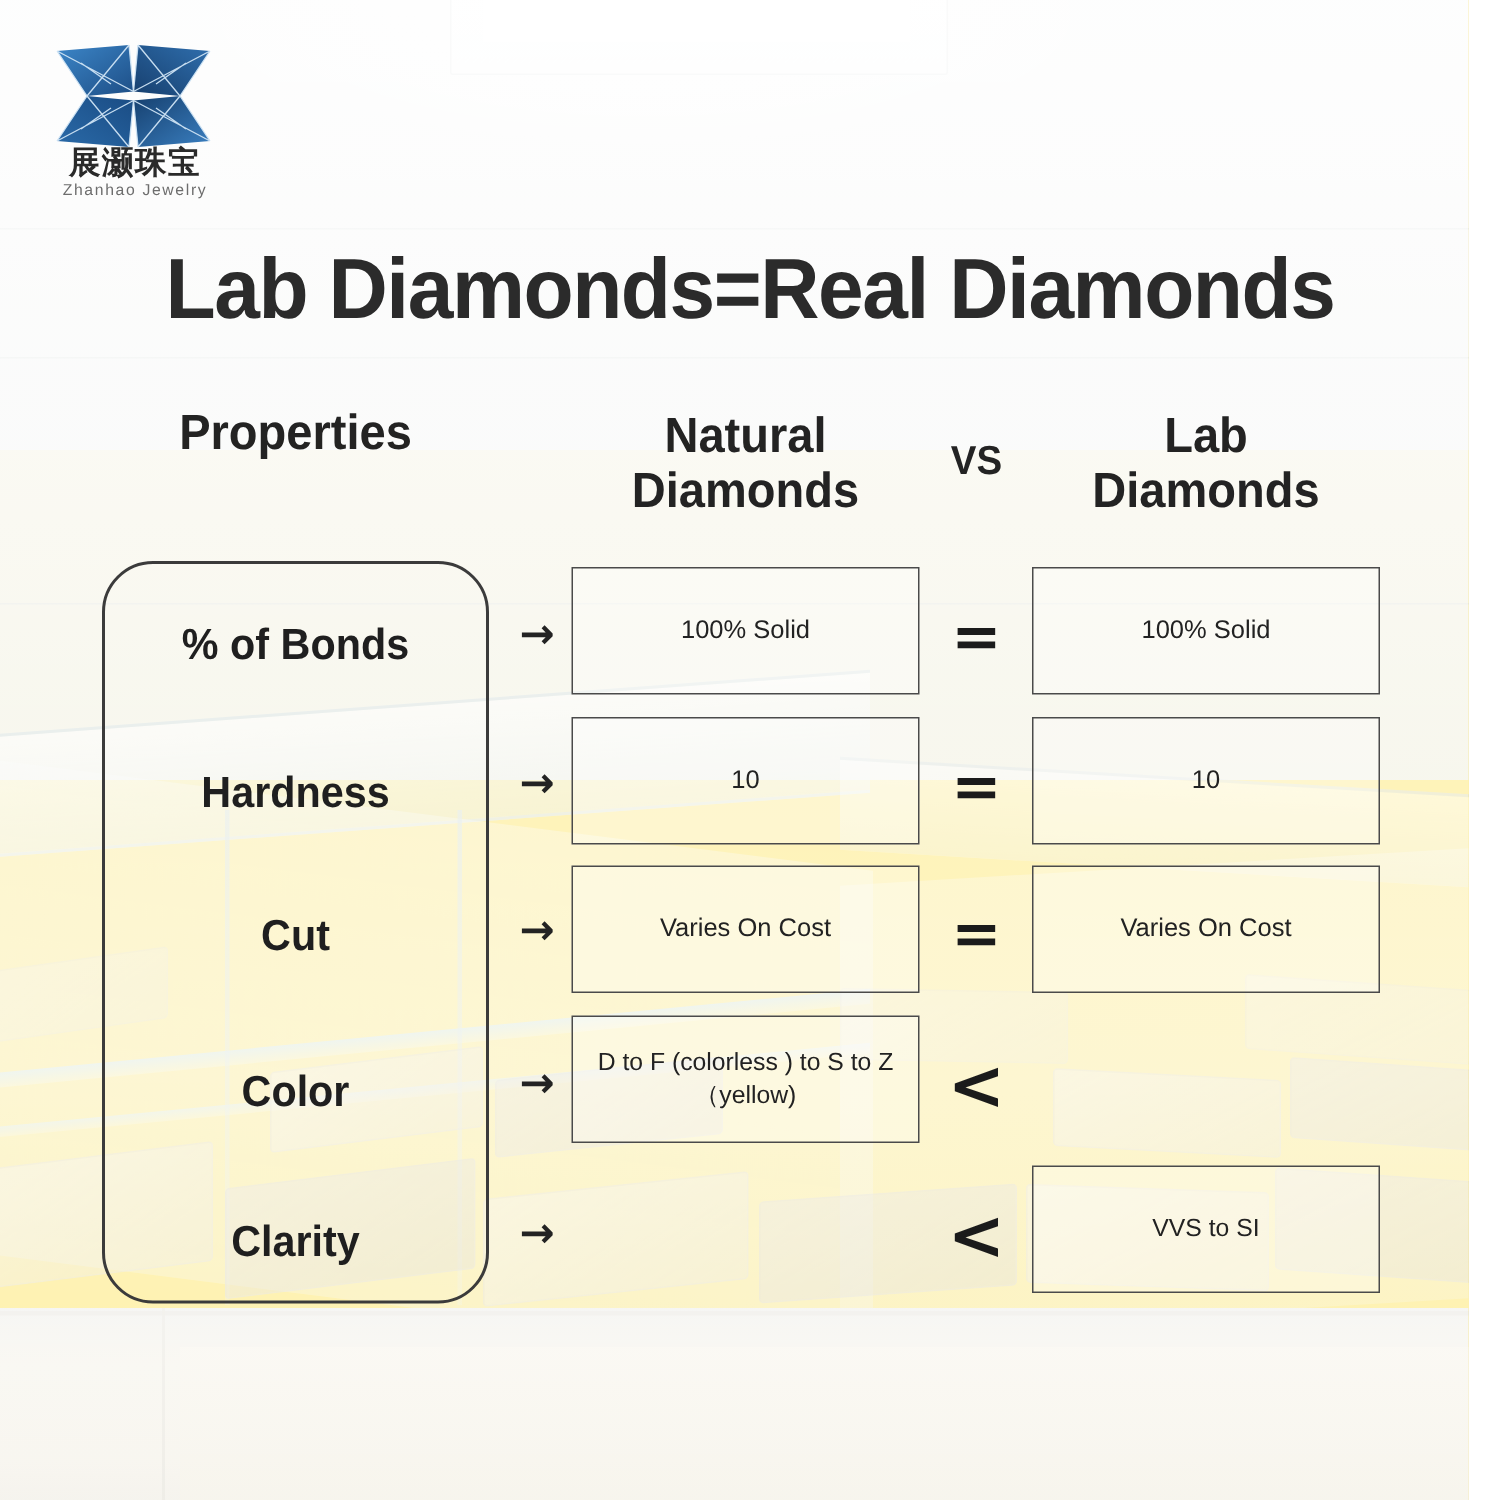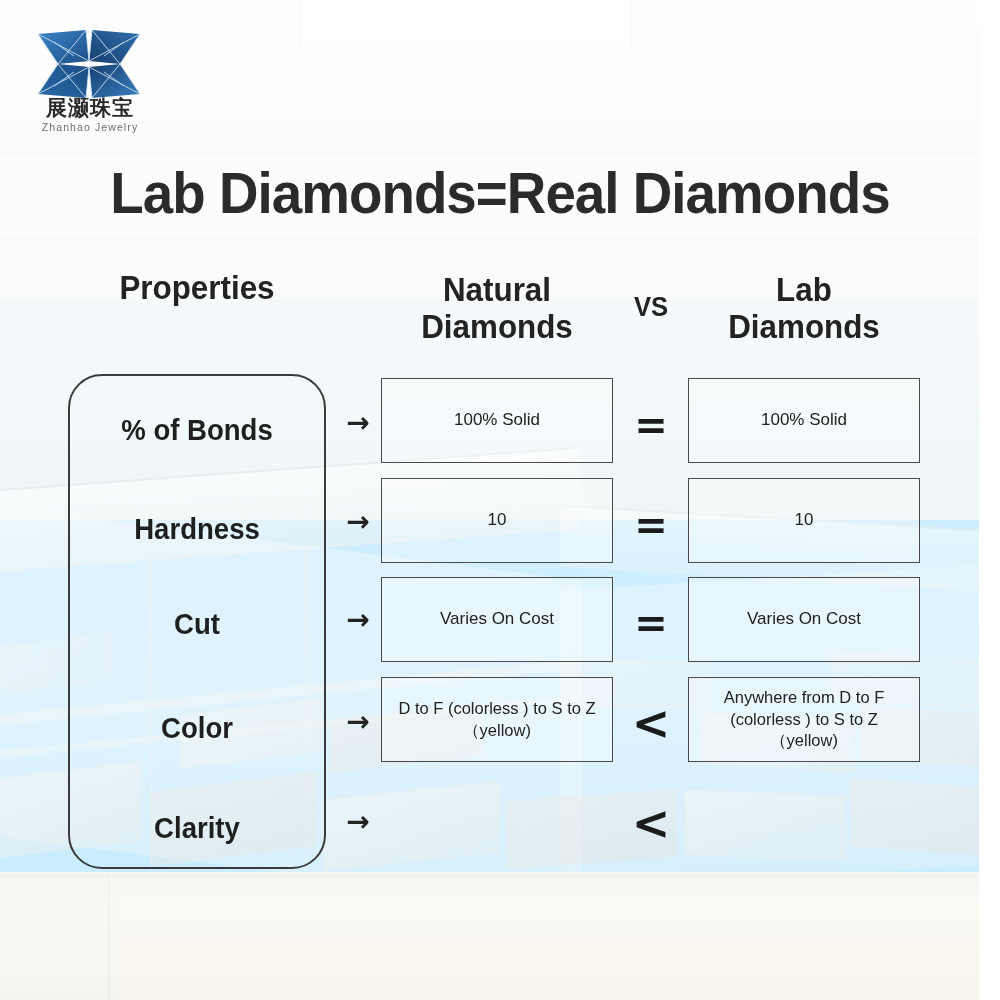--- a/index.html
+++ b/index.html
@@ -8,21 +8,21 @@
     width: 1000px;
     height: 1000px;
     overflow: hidden;
     font-family: "Liberation Sans", sans-serif;
   }
 
   #stage {
     position: relative;
     width: 979px;
     height: 1000px;
-    background: #7dd3fc;
+    background: #fde047;
     overflow: hidden;
   }
 
   
   .bg-layer { position: absolute; inset: 0; overflow: hidden; }
 
   
   .bg-ceiling {
     position: absolute; left: 0; top: 0; width: 1000px; height: 300px;
     background:
@@ -357,20 +357,20 @@
     <div class="prop-label" style="top:608px">Cut</div>
     <div class="arrow" style="top:606px">→</div>
     <div class="cell natural" style="top:577px; height:85px">Varies On Cost</div>
     <div class="op eq" style="top:603px">=</div>
     <div class="cell lab" style="top:577px; height:85px">Varies On Cost</div>
 
     <div class="prop-label" style="top:712px">Color</div>
     <div class="arrow" style="top:708px">→</div>
     <div class="cell natural small" style="top:677px; height:85px">D to F (colorless ) to S to Z（yellow)</div>
     <div class="op lt" style="top:700px">&lt;</div>
-    <div class="cell lab small" style="top:677px; height:85px">Anywhere from D to F (colorless ) to S to Z（yellow)</div>
 
     <div class="prop-label" style="top:812px">Clarity</div>
     <div class="arrow" style="top:808px">→</div>
     <div class="op lt" style="top:800px">&lt;</div>
+    <div class="cell lab small" style="top:777px; height:85px">VVS to SI</div>
 
   </div>
 </div>
 
 </body></html>

